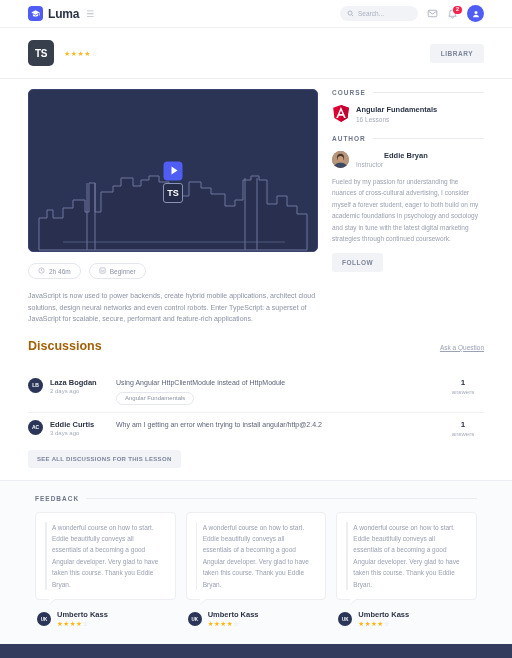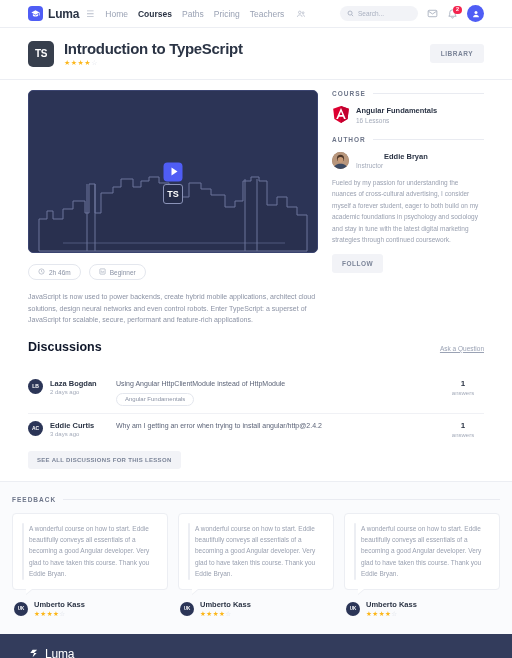--- a/index.html
+++ b/index.html
@@ -139,21 +139,21 @@
 
   .desc {
     margin-top: 11px;
     font-size: 7px; line-height: 1.65; color: #8c93a5;
     width: 288px;
   }
 
   
   .discussions { padding: 14px 28px 0; background:#fff; }
   .disc-head { display: flex; align-items: flex-end; }
-  .disc-title { font-size: 12.5px; font-weight: bold; color: #0f172a; }
+  .disc-title { font-size: 12.5px; font-weight: bold; color: #a16207; }
   .ask-link {
     margin-left: auto; font-size: 6.5px; color: #9aa2b4;
     text-decoration: underline; cursor: pointer; padding-bottom: 2px;
   }
   .disc-list { margin-top: 18px; }
   .disc-row {
     display: flex; align-items: flex-start;
     padding: 7px 0;
     border-top: 1px solid #f0f1f5;
   }
@@ -220,21 +220,21 @@
     border: none; border-radius: 3px;
     font-size: 6.5px; font-weight: bold; letter-spacing: .5px;
     padding: 6px 10px; cursor: pointer; font-family: inherit;
   }
 
   
   .feedback-sec {
     background: #fafbfd;
     border-top: 1px solid #eceef3;
     margin-top: 12px;
-    padding: 14px 12px 16px;
+    padding: 14px 35px 16px;
   }
   .fb-cards { display: flex; gap: 10px; margin-top: 10px; }
   .fb-card-wrap { flex: 1; }
   .fb-bubble {
     position: relative;
     background: #fff; border: 1px solid #eceef3;
     border-radius: 4px; padding: 9px 11px 9px 10px;
   }
   .fb-bubble::before {
     content: ""; position: absolute; left: 9px; top: 9px; bottom: 9px;
@@ -280,35 +280,20 @@
   <div class="brand">
     <span class="brand-mark">
       <svg width="9" height="9" viewBox="0 0 24 24" fill="#fff">
           <path d="M12 3 1 9l11 6 9-4.9V17h2V9L12 3zM5 13.2V17c0 1.7 3.1 3 7 3s7-1.3 7-3v-3.8l-7 3.8-7-3.8z"></path>
         </svg>
     </span>
     <span class="brand-name">Luma</span>
   </div>
   <span class="nav-toggle">☰</span>
 
-  <div class="nav-links">
-    <span class="nav-link">Home</span>
-    <span class="nav-link active">Courses</span>
-    <span class="nav-link">Paths</span>
-    <span class="nav-link">Pricing</span>
-    <span class="nav-link">Teachers</span>
-    <span class="nav-people">
-      <svg width="10" height="10" viewBox="0 0 24 24" fill="none" stroke="#b9bfcc" stroke-width="2">
-          <circle cx="9" cy="8" r="3"></circle>
-          <circle cx="17" cy="9" r="2.2"></circle>
-          <path d="M3.5 19c0-3 2.5-5 5.5-5s5.5 2 5.5 5"></path>
-          <path d="M16 14c2.5 0 4.5 1.8 4.5 4.5"></path>
-        </svg>
-    </span>
-  </div>
 
   <div class="nav-right">
     <div class="searchbox">
       <span>
         <svg width="7" height="7" viewBox="0 0 24 24" fill="none" stroke="#a9b0c0" stroke-width="3">
             <circle cx="10.5" cy="10.5" r="7"></circle>
             <path d="M16 16l5 5"></path>
           </svg>
       </span>
       <span class="search-ph">Search...</span>
@@ -331,21 +316,20 @@
           <circle cx="12" cy="8.5" r="3.6"></circle>
           <path d="M5 20c0-3.8 3.1-6 7-6s7 2.2 7 6H5z"></path>
         </svg>
     </span>
   </div>
 </div>
 
 <div class="page-head">
   <div class="ts-badge">TS</div>
   <div class="head-text">
-    <div class="page-title">Introduction to TypeScript</div>
     <div class="stars"><span>★</span><span>★</span><span>★</span><span>★</span><span class="off">☆</span></div>
   </div>
   <button class="library-btn">LIBRARY</button>
 </div>
 
 <div class="main">
 
   <div class="col-left">
 
     <div class="video">

